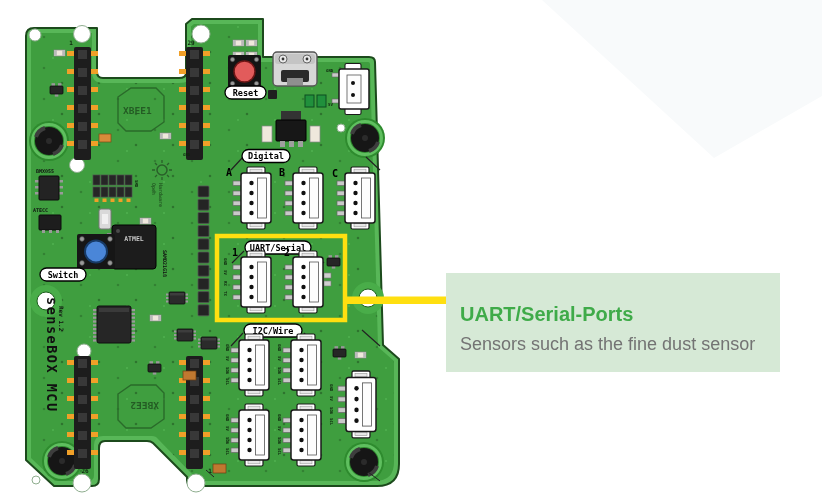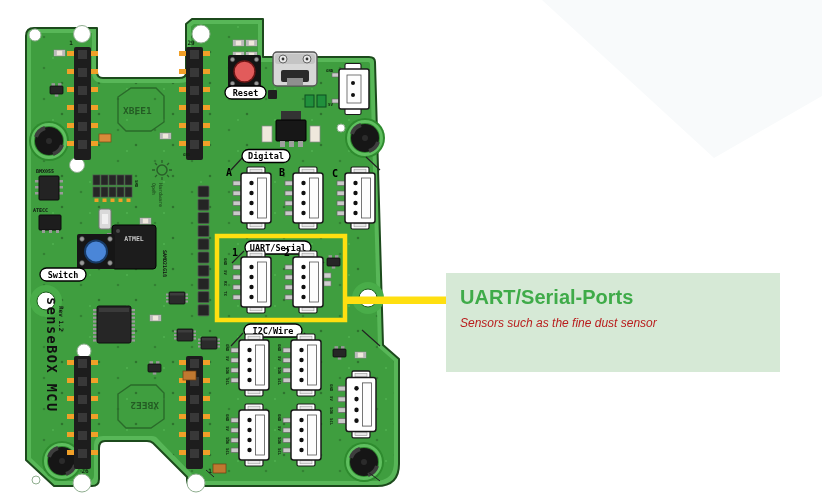--- a/index.html
+++ b/index.html
@@ -6,23 +6,23 @@
   .stage{position:relative;width:822px;height:502px;background:#ffffff;overflow:hidden;
          font-family:"Liberation Sans",sans-serif;}
   svg text{user-select:none;}
   .silk{font-family:"DejaVu Sans Mono",monospace;font-weight:bold;fill:#111;}
   .pill-t{font-family:"DejaVu Sans Mono",monospace;font-weight:bold;fill:#000;font-size:8.5px;text-anchor:middle;}
   .port-letter{font-family:"DejaVu Sans Mono",monospace;font-weight:bold;fill:#000;font-size:10px;text-anchor:middle;}
   .tinypin{font-family:"DejaVu Sans Mono",monospace;font-weight:bold;fill:#0d240d;font-size:4px;}
   .numlab{font-family:"DejaVu Sans Mono",monospace;font-weight:bold;fill:#102810;font-size:6px;text-anchor:middle;}
   .greensilk{font-family:"DejaVu Sans Mono",monospace;font-weight:bold;fill:#245c24;}
   .callout{position:absolute;left:446px;top:273px;width:334px;height:99px;
-           background:#d6e9d6;box-sizing:border-box;padding:13px 14px 10px 14px;}
+           background:#d6e9d6;box-sizing:border-box;padding:30px 14px 10px 14px;}
   .callout h2{margin:0 0 8px 0;font-size:20px;line-height:1.1;color:#3fab49;font-weight:bold;}
-  .callout p{margin:0;font-size:12px;line-height:1.32;color:#b91c1c;font-style:italic;}
+  .callout p{margin:0;font-size:18px;line-height:1.32;color:#737373;}
 </style>
 </head>
 <body>
 
 <div class="stage">
 
 <svg width="822" height="502" viewBox="0 0 822 502">
   <defs>
 
     <g id="conn4">

